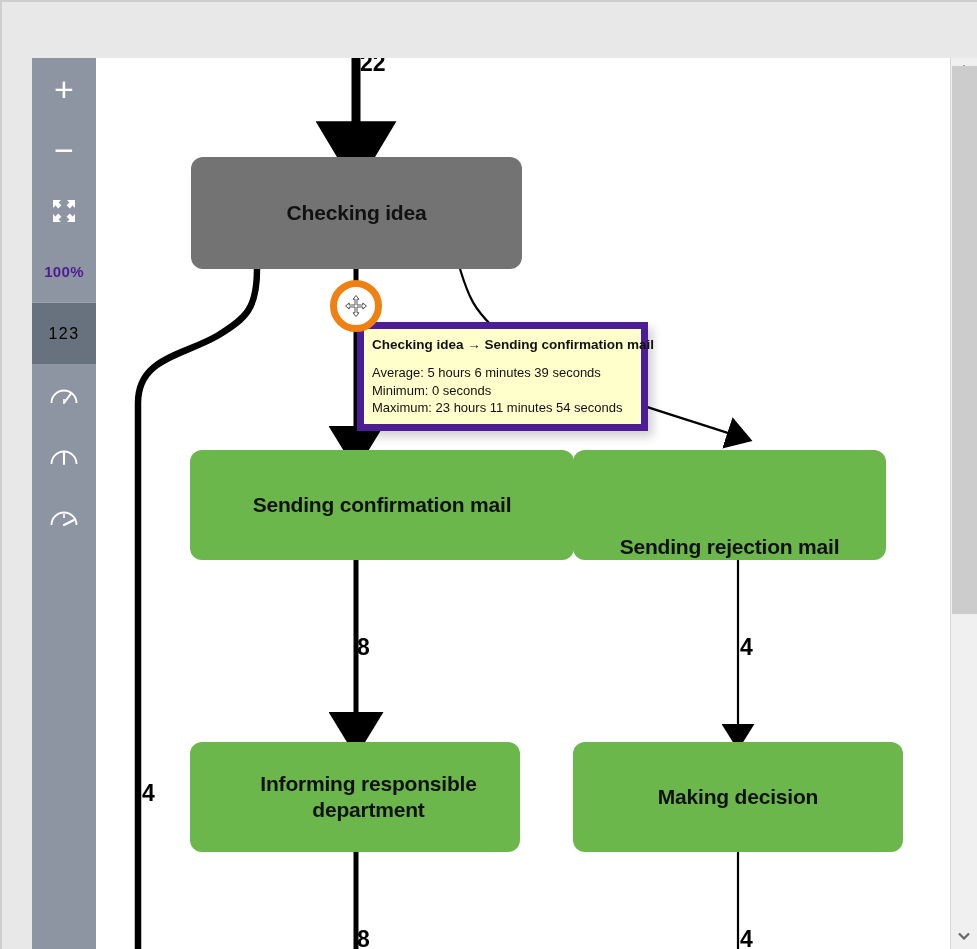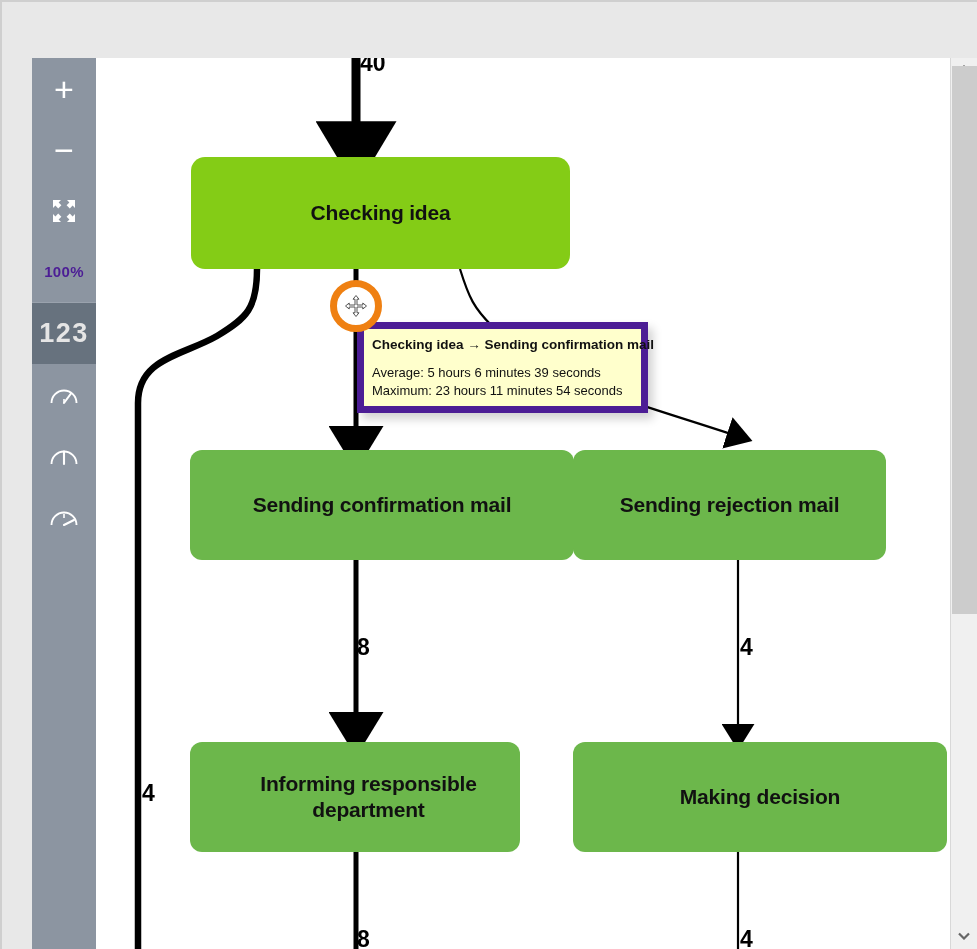--- a/index.html
+++ b/index.html
@@ -61,21 +61,21 @@
     display:flex;align-items:center;justify-content:center;
     cursor:pointer;
     color:#ffffff;
     box-sizing:border-box;
   }
   .tb-btn.active{background:#67727e;}
   .tb-sep{width:64px;height:1px;background:#9aa2ad;}
   .tb-plus{font-size:34px;line-height:34px;font-weight:300;color:#fff;}
   .tb-minus{font-size:34px;line-height:24px;font-weight:300;color:#fff;}
   .tb-zoomtext{font-size:15px;font-weight:bold;color:#4c1d95;letter-spacing:0.3px;}
-  .tb-123{font-size:27px;font-weight:bold;color:#e5e5e5;letter-spacing:1.5px;}
+  .tb-123{font-size:16px;font-weight:normal;color:#000000;letter-spacing:1.5px;}
 
   
   .tooltip{
     position:absolute;
     background:#ffffcc;
     border:7px solid #4c1d95;
     box-sizing:border-box;
     padding:6px 8px 7px 8px;
     box-shadow:5px 6px 9px rgba(0,0,0,0.18);
     font-size:13px;
@@ -151,50 +151,51 @@
 
       <path d="M324,502 L324,672" stroke="#000000" stroke-width="5" fill="none" marker-end="url(#ah-mid)"></path>
 
       <path d="M706,502 L706,676" stroke="#000000" stroke-width="2.2" fill="none" marker-end="url(#ah-thin)"></path>
 
       <path d="M324,794 L324,891" stroke="#000000" stroke-width="5" fill="none"></path>
 
       <path d="M706,794 L706,891" stroke="#000000" stroke-width="2.2" fill="none"></path>
     </svg>
 
-    <div class="node" style="left:159px;top:99px;width:379px;height:112px;background:#84cc16;border-radius:14px;">
+    <div class="node" style="left:159px;top:99px;width:331px;height:112px;background:#737373;">
       <span>Checking idea</span>
     </div>
 
     <div class="node" style="left:158px;top:392px;width:384px;height:110px;background:#6cb74b;">
       <span>Sending confirmation mail</span>
     </div>
 
-    <div class="node" style="left:541px;top:392px;width:313px;height:110px;background:#6cb74b;">
+    <div class="node" style="left:541px;top:392px;width:313px;height:110px;background:#6cb74b;align-items:flex-end;">
       <span>Sending rejection mail</span>
     </div>
 
     <div class="node" style="left:158px;top:684px;width:330px;height:110px;background:#6cb74b;padding-left:41px;">
       <span>Informing responsible department</span>
     </div>
 
-    <div class="node" style="left:541px;top:684px;width:374px;height:110px;background:#6cb74b;">
+    <div class="node" style="left:541px;top:684px;width:330px;height:110px;background:#6cb74b;">
       <span>Making decision</span>
     </div>
 
-    <div class="edge-label" style="left:328px;top:-6px;">40</div>
+    <div class="edge-label" style="left:328px;top:-6px;">22</div>
     <div class="edge-label" style="left:325px;top:578px;">8</div>
     <div class="edge-label" style="left:708px;top:578px;">4</div>
     <div class="edge-label" style="left:110px;top:724px;">4</div>
     <div class="edge-label" style="left:325px;top:870px;">8</div>
     <div class="edge-label" style="left:708px;top:870px;">4</div>
 
     <div class="tooltip" style="left:325px;top:264px;width:291px;">
       <div class="tt-title">Checking idea → Sending confirmation mail</div>
       <div class="tt-line">Average: 5 hours 6 minutes 39 seconds</div>
+      <div class="tt-line">Minimum: 0 seconds</div>
       <div class="tt-line">Maximum: 23 hours 11 minutes 54 seconds</div>
     </div>
 
     <div class="drag-handle" style="left:298px;top:222px;">
       <svg width="24" height="24" viewBox="0 0 24 24">
         <g fill="#ffffff" stroke="#555555" stroke-width="1" stroke-linejoin="round">
           <path d="M12 1.5 L15 5.2 L13 5.2 L13 11 L18.8 11 L18.8 9 L22.5 12 L18.8 15 L18.8 13 L13 13 L13 18.8 L15 18.8 L12 22.5 L9 18.8 L11 18.8 L11 13 L5.2 13 L5.2 15 L1.5 12 L5.2 9 L5.2 11 L11 11 L11 5.2 L9 5.2 Z"></path>
         </g>
       </svg>
     </div>

